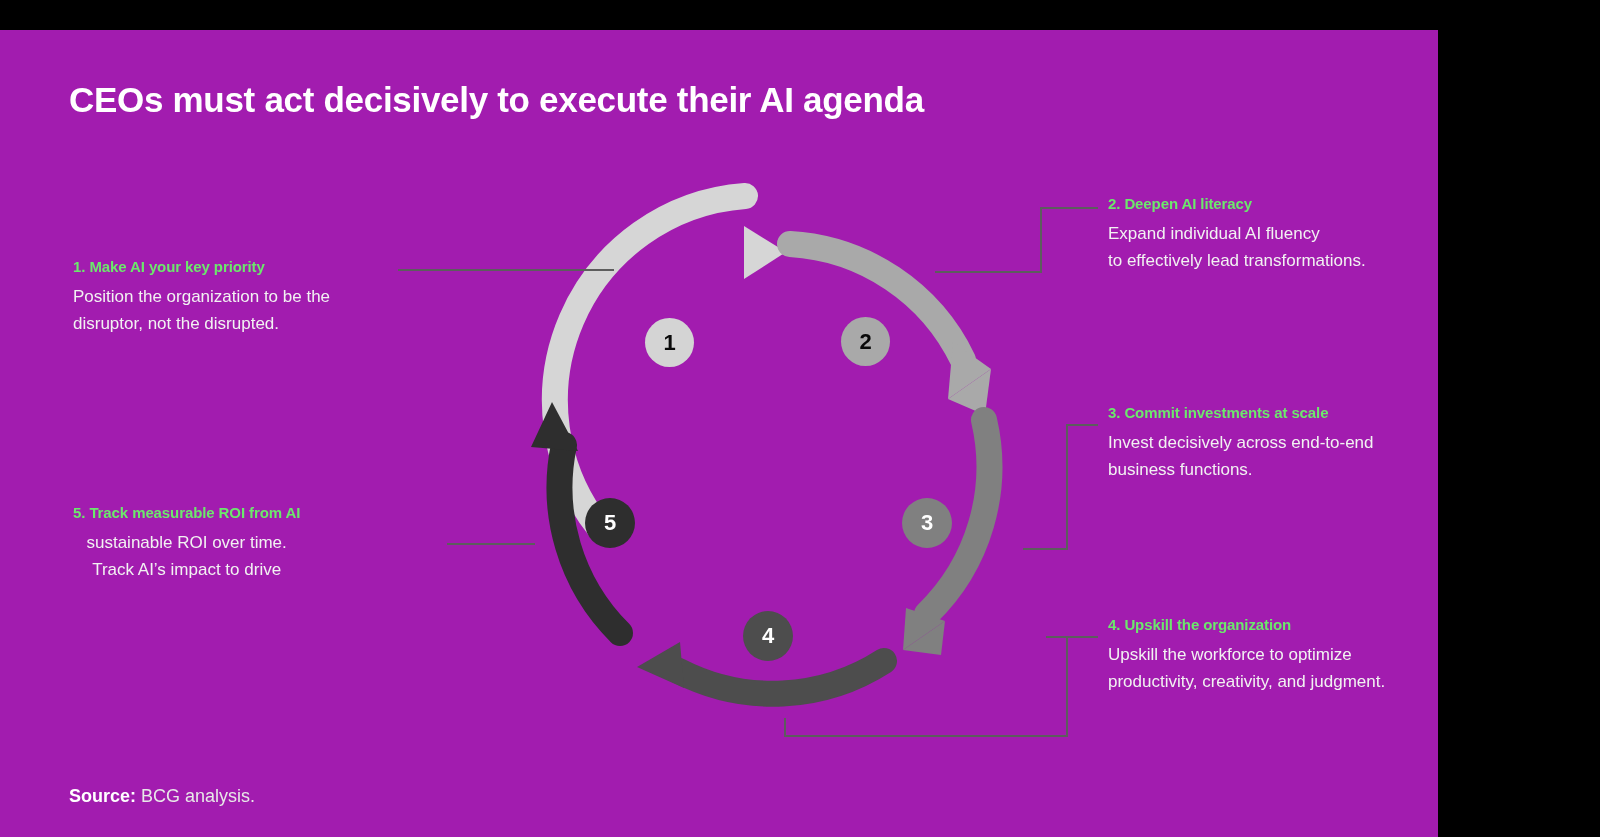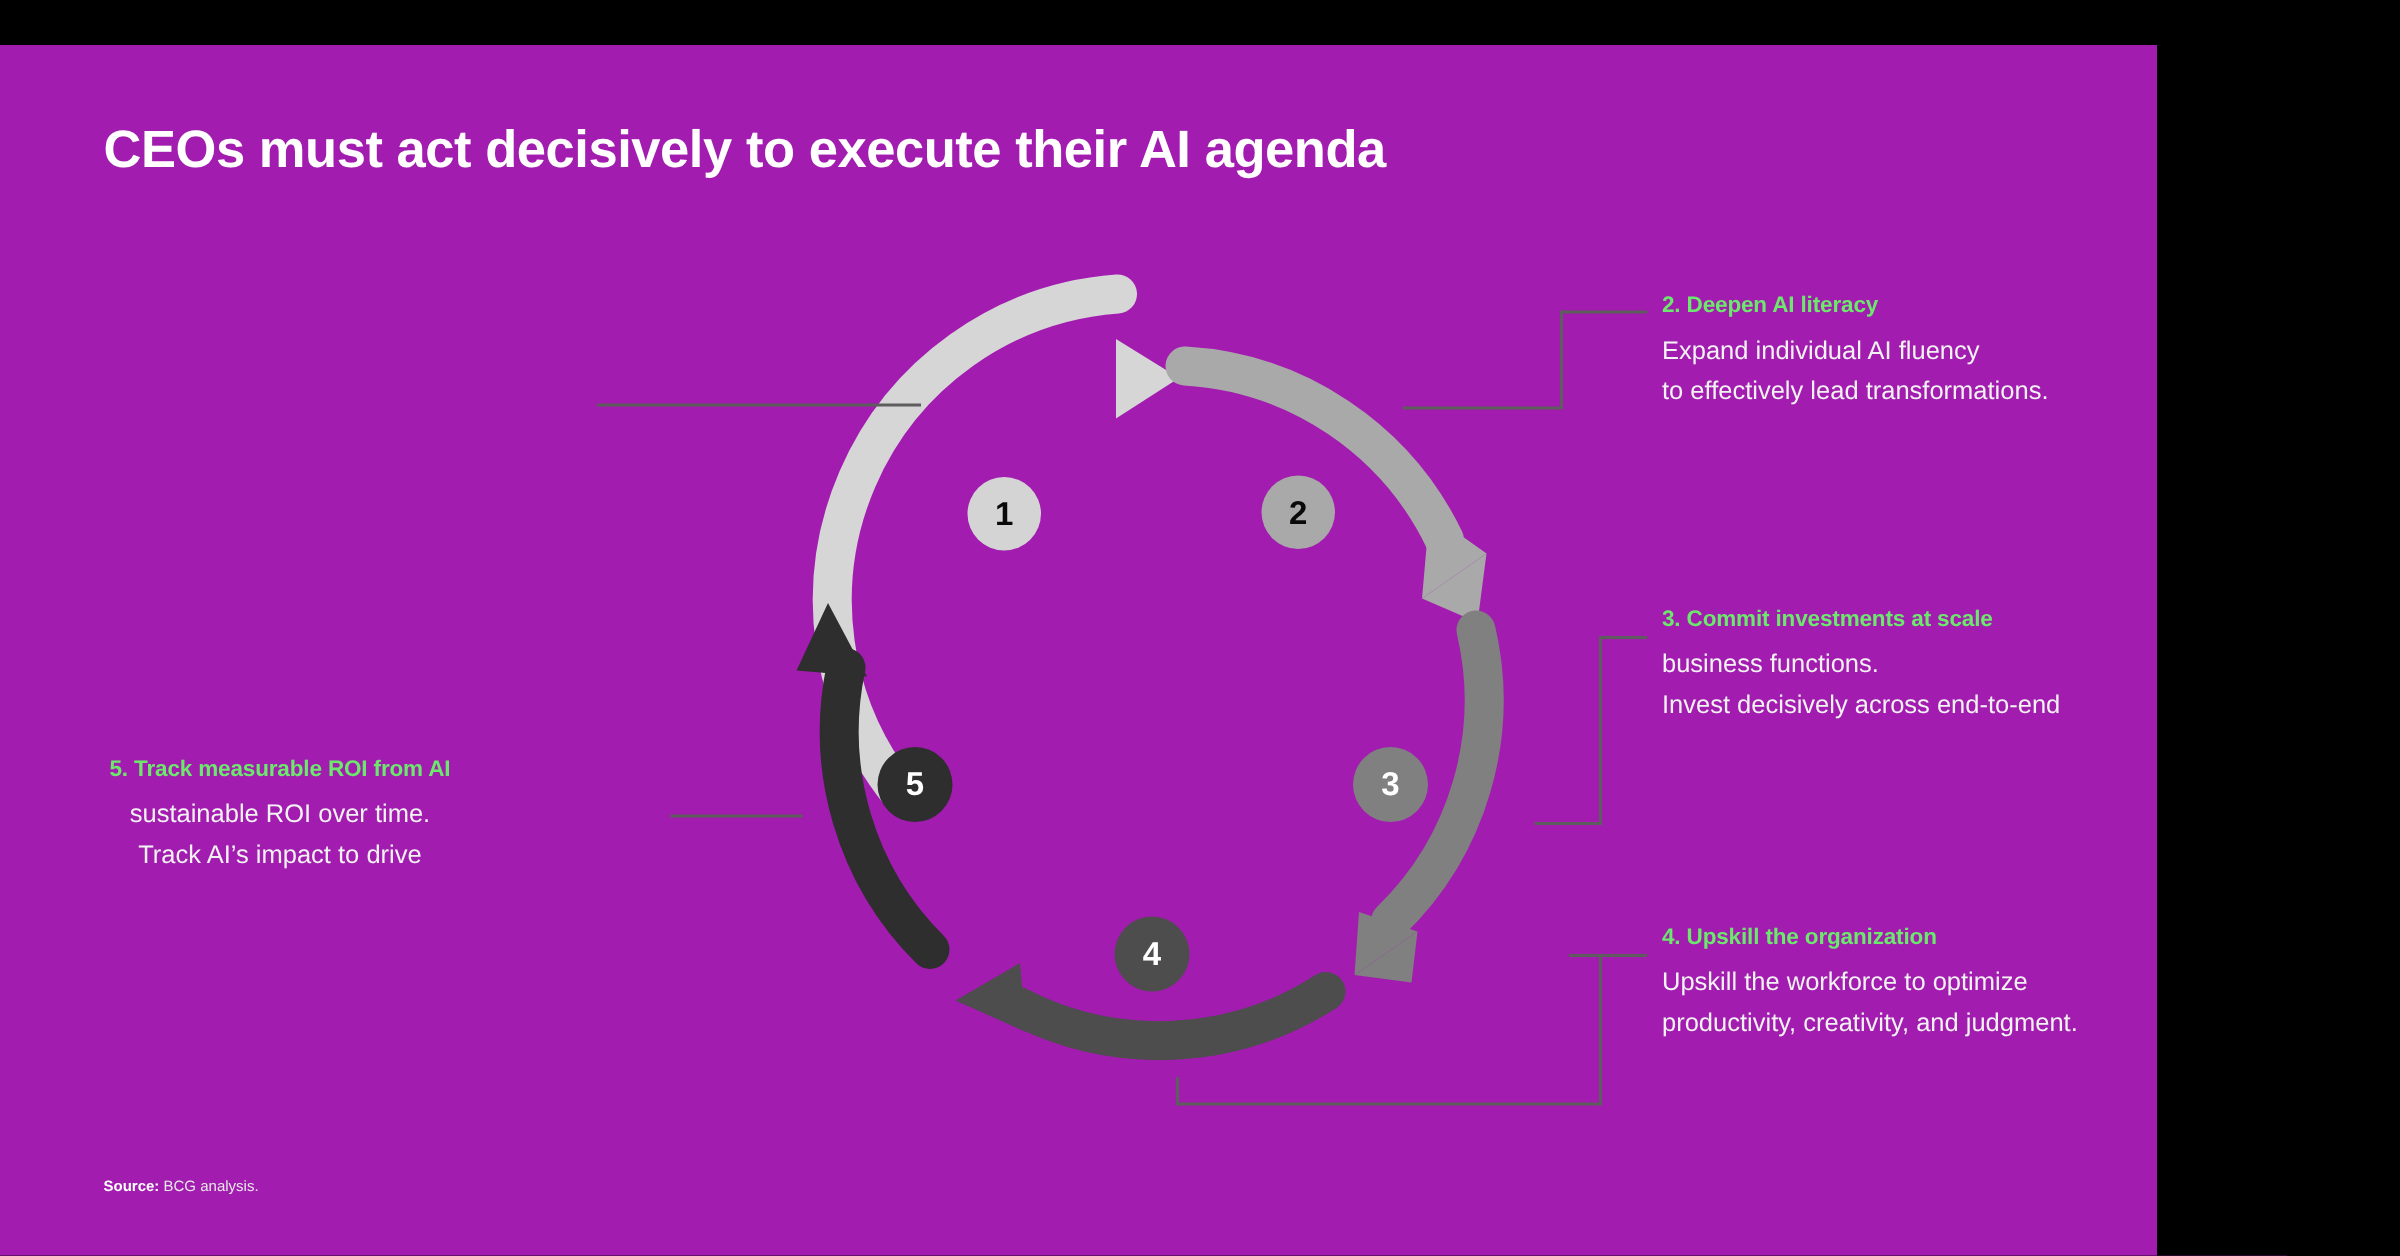--- a/index.html
+++ b/index.html
@@ -65,21 +65,21 @@
     justify-content: center;
     font-weight: bold;
     font-size: 22px;
     line-height: 1;
   }
 
   
   .source {
     position: absolute;
     left: 69px; top: 756px;
-    font-size: 10px;
+    font-size: 18px;
     color: #e8e8e8;
     white-space: nowrap;
   }
   .source b { font-weight: bold; color: #ffffff; }
 </style>
 </head>
 <body>
 
 <div id="root">
 
@@ -144,34 +144,41 @@
   <div class="conn v" style="left:1066px; top:394px; height:126px;"></div>
   <div class="conn h" style="left:1023px; top:518px; width:43px;"></div>
 
   <div class="conn h" style="left:1046px; top:606px; width:52px;"></div>
   <div class="conn v" style="left:1066px; top:606px; height:101px;"></div>
   <div class="conn h" style="left:784px; top:705px; width:283px;"></div>
   <div class="conn v" style="left:784px; top:688px; height:19px;"></div>
 
   <div class="conn h" style="left:447px; top:513px; width:88px;"></div>
 
+  <div class="callout" id="callout-1">
+    <div class="head">1. Make AI your key priority</div>
+    <div class="body">
+      <span class="ln">Position the organization to be the</span>
+      <span class="ln">disruptor, not the disrupted.</span>
+    </div>
+  </div>
 
   <div class="callout" id="callout-2">
     <div class="head">2. Deepen AI literacy</div>
     <div class="body">
       <span class="ln">Expand individual AI fluency</span>
       <span class="ln">to effectively lead transformations.</span>
     </div>
   </div>
 
   <div class="callout" id="callout-3">
     <div class="head">3. Commit investments at scale</div>
     <div class="body">
+      <span class="ln">Invest decisively across end-to-end</span>
       <span class="ln">business functions.</span>
-      <span class="ln">Invest decisively across end-to-end</span>
     </div>
   </div>
 
   <div class="callout" id="callout-4">
     <div class="head">4. Upskill the organization</div>
     <div class="body">
       <span class="ln">Upskill the workforce to optimize</span>
       <span class="ln">productivity, creativity, and judgment.</span>
     </div>
   </div>

